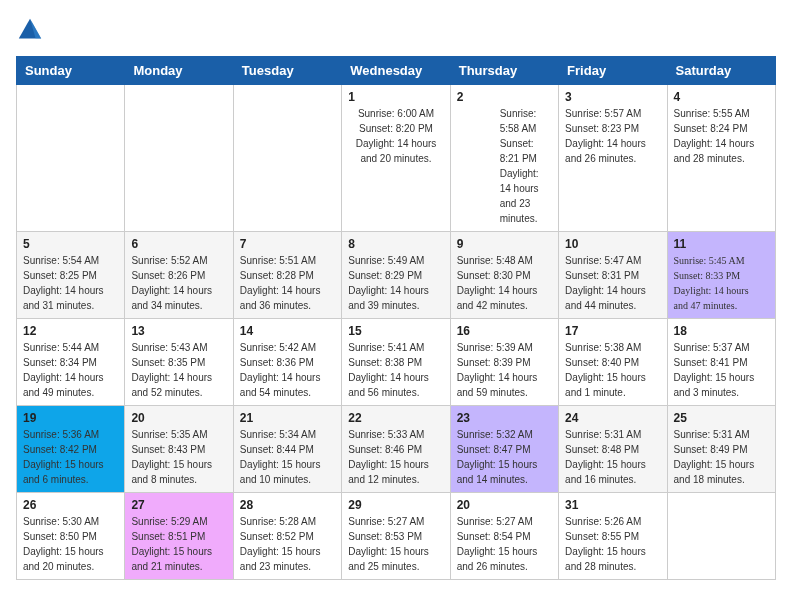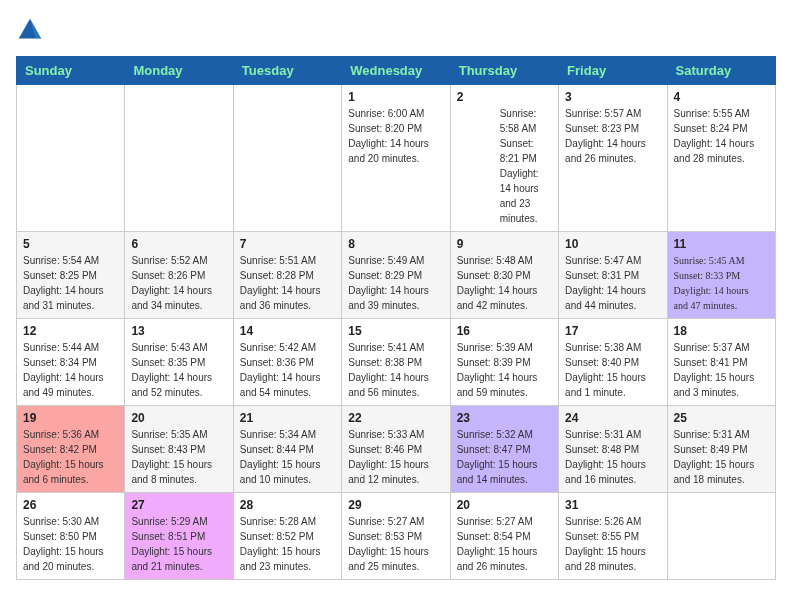--- a/index.html
+++ b/index.html
@@ -42,21 +42,21 @@
       color: #555;
       margin-top: 2px;
     }
     .calendar {
       width: 100%;
       border-collapse: collapse;
       border: 1px solid #ccc;
     }
     .calendar th {
       background-color: #1a5fa8;
-      color: #86efac;
+      color: #ffffff;
       text-align: left;
       padding: 6px 8px;
       font-size: 13px;
       font-weight: bold;
       border: 1px solid #1a5fa8;
     }
     .calendar td {
       border: 1px solid #ccc;
       vertical-align: top;
       padding: 5px 6px;
@@ -117,21 +117,21 @@
         <th>Saturday</th>
       </tr>
     </thead>
     <tbody id="calendar-body">
     <tr>
           <td class="empty-cell"></td>
           <td class="empty-cell"></td>
           <td class="empty-cell"></td>
           <td style="background: rgb(255, 255, 255);">
             <div class="day-num">1</div>
-            <div class="day-info" style="white-space: pre-line;">Sunrise: 6:00 AM
+            <div class="day-info" style="white-space: pre-line; text-align: center;">Sunrise: 6:00 AM
 Sunset: 8:20 PM
 Daylight: 14 hours
 and 20 minutes.</div>
           </td>
           <td style="background: rgb(255, 255, 255);">
             <div class="day-num">2</div>
             <div class="day-info" style="white-space: pre-line; margin-left: 43px;">Sunrise: 5:58 AM
 Sunset: 8:21 PM
 Daylight: 14 hours
 and 23 minutes.</div>
@@ -247,21 +247,21 @@
           </td>
           <td style="background: rgb(255, 255, 255); margin-top: 33px;">
             <div class="day-num">18</div>
             <div class="day-info" style="white-space: pre-line;">Sunrise: 5:37 AM
 Sunset: 8:41 PM
 Daylight: 15 hours
 and 3 minutes.</div>
           </td>
         </tr>
         <tr>
-          <td style="background: #fca5a5;">
+          <td style="background: #0ea5e9;">
             <div class="day-num">19</div>
             <div class="day-info" style="white-space: pre-line;">Sunrise: 5:36 AM
 Sunset: 8:42 PM
 Daylight: 15 hours
 and 6 minutes.</div>
           </td>
           <td style="background: rgb(245, 245, 245);">
             <div class="day-num">20</div>
             <div class="day-info" style="white-space: pre-line;">Sunrise: 5:35 AM
 Sunset: 8:43 PM

